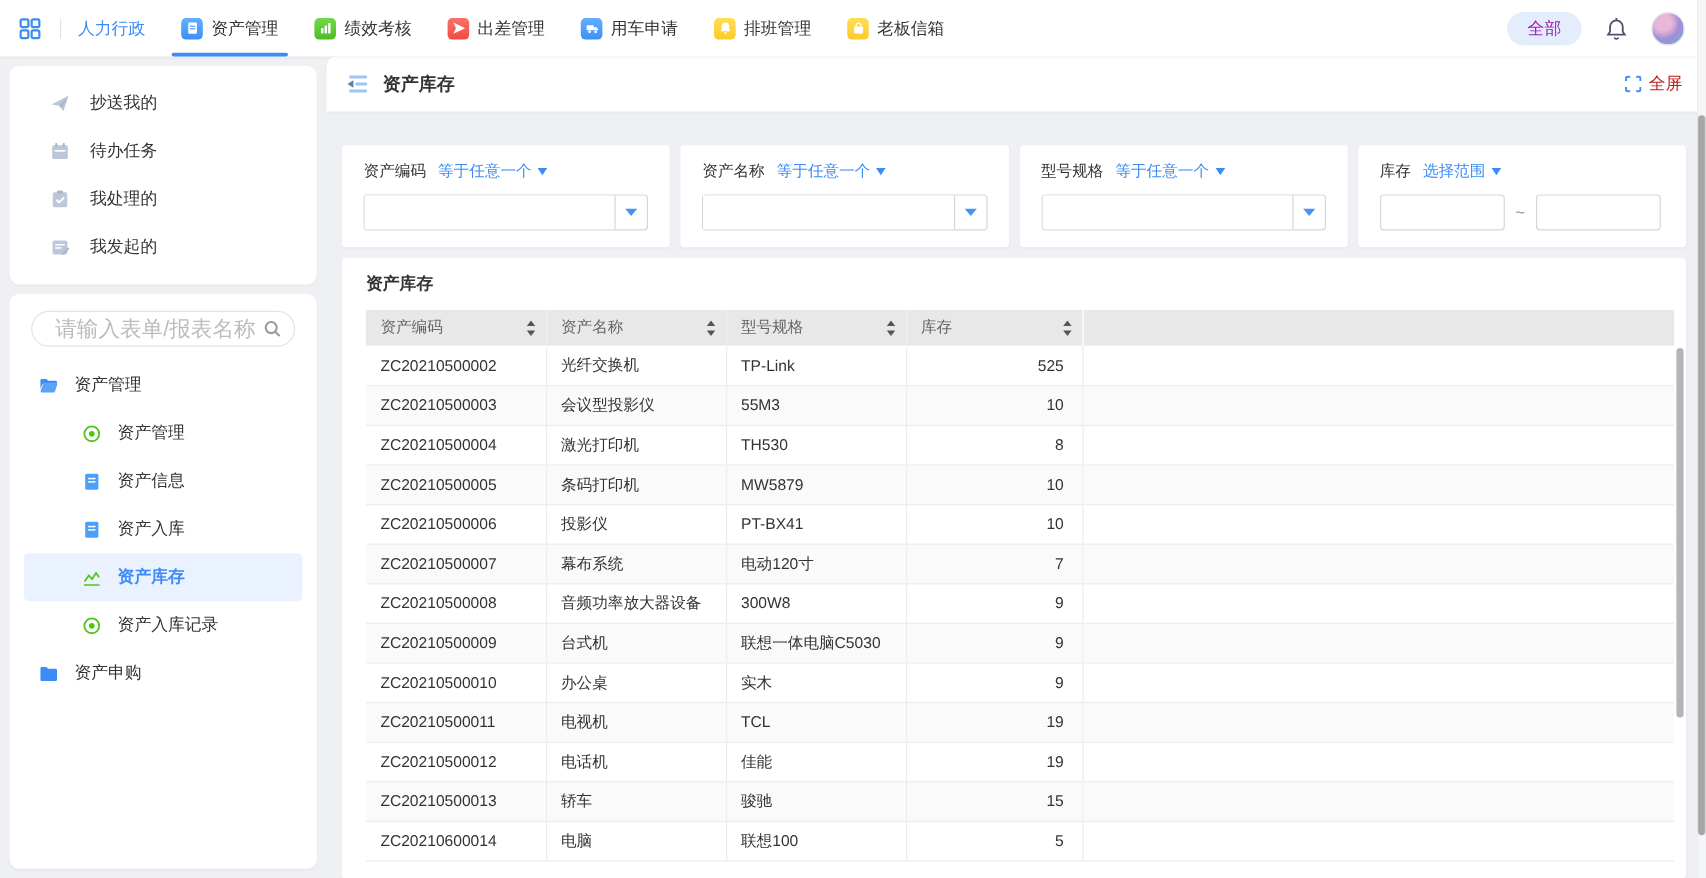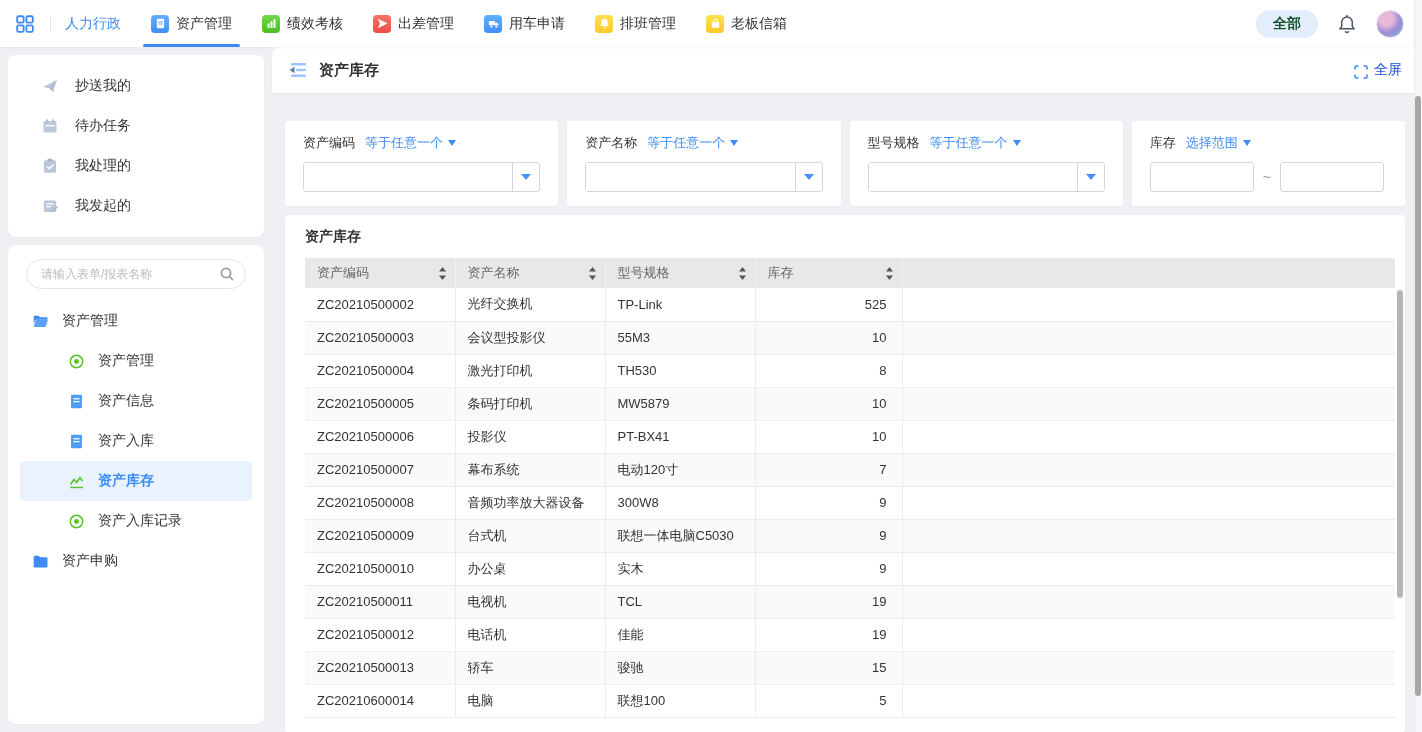--- a/index.html
+++ b/index.html
@@ -24,22 +24,22 @@
     background:#3d8bf5; border-radius:2px;
   }
   .app-ic { width:18px; height:18px; border-radius:4px; display:flex; align-items:center; justify-content:center; }
   .app-ic svg { width:13px; height:13px; }
   .ic-blue   { background:linear-gradient(180deg,#62b0ff,#3f8ef7); }
   .ic-green  { background:linear-gradient(180deg,#72d84a,#4cbd25); }
   .ic-red    { background:linear-gradient(180deg,#fb7268,#f04b43); }
   .ic-yellow { background:linear-gradient(180deg,#ffdf52,#fcc92b); }
   .nav-right { margin-left:auto; display:flex; align-items:center; gap:18px; }
   .all-pill {
-    background:#e3edfc; color:#14532d; border-radius:15px;
-    padding:5px 17px; font-size:14px; cursor:pointer;font-weight:bold;
+    background:#e3edfc; color:#a21caf; border-radius:15px;
+    padding:5px 17px; font-size:14px; cursor:pointer;
   }
   .nav-search { position:relative; }
   .nav-search input {
     width:212px; height:30px; border:1px solid #e4e4e4; border-radius:15px;
     padding:0 34px 0 14px; font-size:13px; color:#333; outline:none;
     font-family:inherit; background:#fff;
   }
   .nav-search input::placeholder { color:#bcbcbc; }
   .nav-search .mag { position:absolute; right:11px; top:7px; width:16px; height:16px; }
   .bell-btn { width:22px; height:22px; cursor:pointer; }
@@ -52,21 +52,21 @@
   .layout { display:flex; height:685px; }
   .sidebar { width:272px; flex:0 0 auto; padding:8px; display:flex; flex-direction:column; gap:8px; }
   .side-card { background:#fff; border-radius:8px; box-shadow:0 1px 2px rgba(0,0,0,.03); }
   .tasks-card { padding:11px 0; }
   .task-item { height:40px; display:flex; align-items:center; gap:16px; padding-left:33px; cursor:pointer; }
   .task-item svg { width:18px; height:18px; flex:0 0 auto; }
   .menu-card { flex:1; padding:14px 0 0; overflow:hidden; }
   .side-search { position:relative; margin:0 18px 12px; }
   .side-search input {
     width:100%; height:30px; border:1px solid #e4e4e4; border-radius:15px;
-    padding:0 32px 0 14px; font-size:12px; outline:none; font-family:inherit;
+    padding:0 32px 0 14px; font-size:18px; outline:none; font-family:inherit;text-align:right;
   }
   .side-search input::placeholder { color:#bcbcbc; }
   .side-search .mag { position:absolute; right:11px; top:7px; width:16px; height:16px; }
   .tree-row { height:40px; display:flex; align-items:center; gap:13px; cursor:pointer; }
   .tree-row.lv0 { padding-left:24px; }
   .tree-row.lv1 { padding-left:60px; }
   .tree-row svg { width:17px; height:17px; flex:0 0 auto; }
   .tree-row.active {
     background:#e9f2fe; border-radius:4px; margin:0 12px; padding-left:48px;
   }
@@ -74,22 +74,22 @@
   
   .main { flex:1; display:flex; flex-direction:column; min-width:0; }
   .page-header {
     height:46px; background:#fff; display:flex; align-items:center;
     padding:0 20px 0 16px; gap:12px; border-radius:8px 0 0 0;
     box-shadow:0 1px 3px rgba(0,0,0,.04); position:relative; z-index:2;
   }
   .collapse-ic { width:19px; height:16px; cursor:pointer; }
   .page-title { font-size:15px; font-weight:bold; color:#333; }
   .fullscreen-btn {
-    margin-left:auto; display:flex; align-items:flex-end; gap:6px;
-    color:#1d4ed8; font-size:14px; cursor:pointer;
+    margin-left:auto; display:flex; align-items:center; gap:6px;
+    color:#b91c1c; font-size:14px; cursor:pointer;
   }
   .fullscreen-btn svg { width:14px; height:14px; }
   .content { flex:1; min-height:0; padding:28px 17px 0 13px; display:flex; flex-direction:column; }
   
   .filters { display:flex; gap:9px; }
   .filter-card { flex:1; background:#fff; border-radius:3px; padding:13px 18px 14px; box-shadow:0 1px 2px rgba(0,0,0,.03); }
   .filter-head { display:flex; align-items:center; gap:10px; margin-bottom:10px; font-size:13px; }
   .filter-field { color:#333; }
   .filter-op { color:#3d8bf5; display:flex; align-items:center; gap:5px; cursor:pointer; }
   .caret-down { width:0; height:0; border-left:4.5px solid transparent; border-right:4.5px solid transparent; border-top:6px solid #3d8bf5; display:inline-block; }

